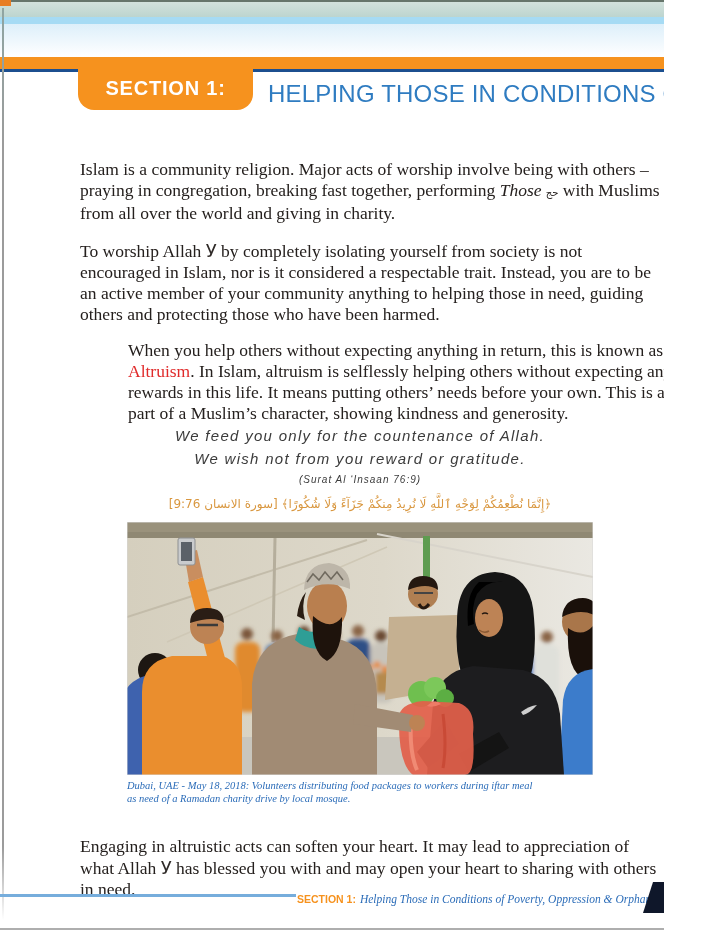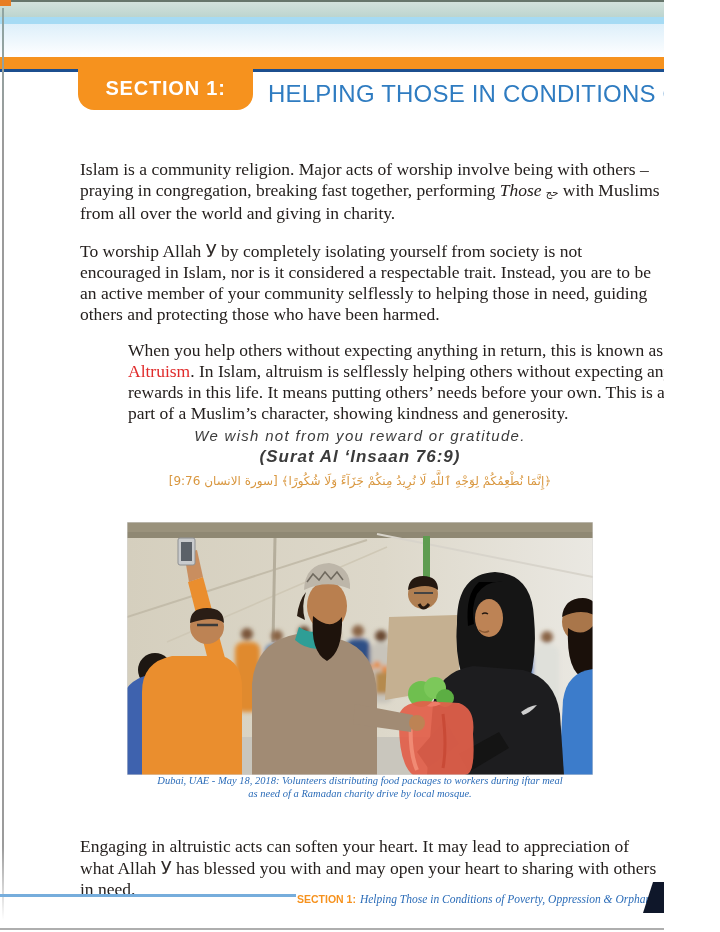--- a/index.html
+++ b/index.html
@@ -35,28 +35,28 @@
   .p1{top:141px;} .p2{top:222px;} .p3{top:322px;margin-left:48px;} .p4{top:818px;}
   .hajj{font-style:italic;}
   .inline-ar{font-family:"DejaVu Sans",sans-serif;font-size:10px;}
   .allah-sym{font-family:"DejaVu Sans",sans-serif;font-size:18px;color:#2f2a28;}
   .red{color:#E02B2B;}
   
   .quote{position:absolute;left:0;top:424px;width:720px;text-align:center;}
   .hand{font-family:"Liberation Sans",sans-serif;font-style:italic;letter-spacing:1.3px;
         font-size:15px;line-height:23px;color:#3b3b3b;}
   .attr{font-family:"Liberation Sans",sans-serif;font-style:italic;letter-spacing:1px;
-        font-size:17px;color:#3b3b3b;line-height:20px;font-weight:bold;}
+        font-size:10px;color:#3b3b3b;line-height:20px;}
   .arabic{direction:rtl;font-family:"DejaVu Sans",sans-serif;font-size:12px;line-height:24px;
           color:#D9973F;margin-top:2px;}
   
   .figure{position:absolute;left:127px;top:522px;width:466px;}
   .figure svg{display:block;}
-  .caption{text-align:center;color:#2B6CB8;font-style:italic;font-size:10.5px;
-           line-height:12.5px;}
+  .caption{text-align:left;color:#2B6CB8;font-style:italic;font-size:10.5px;
+           line-height:12.5px;margin-top:5px;}
   
   .footer-line{position:absolute;left:0;top:894px;width:296px;height:3px;background:#76ADDC;}
   .footer-text{position:absolute;left:297px;top:889px;white-space:nowrap;}
   .footer-text .sec{color:#F6921E;font-weight:bold;font-family:"Liberation Sans",sans-serif;
                     font-size:10.5px;}
   .footer-text .ttl{color:#2B6CB8;font-style:italic;font-size:11.5px;}
   .page-num{position:absolute;left:643px;top:882px;width:71px;height:31px;background:#0f172a;
             clip-path:polygon(10px 0,100% 0,100% 100%,0 100%);
             display:flex;align-items:center;justify-content:center;
             color:#2F6BA8;font-family:"Liberation Sans",sans-serif;font-size:12.5px;}
@@ -79,25 +79,26 @@
 
   <div class="badge">
     <span>SECTION 1:</span>
   </div>
   <div class="title">
     <div>HELPING THOSE IN CONDITIONS OF</div>
   </div>
 
   <p class="para p1"><span>Islam is a community religion. Major acts of worship involve being with others – praying in congregation, breaking fast together, performing </span><span class="hajj">Those</span> <span class="inline-ar">حج</span><span> with Muslims from all over the world and giving in charity.</span></p>
 
-  <p class="para p2"><span>To worship Allah </span><span class="allah-sym">У</span><span> by completely isolating yourself from society is not encouraged in Islam, nor is it considered a respectable trait. Instead, you are to be an active member of your community selflessly to helping those in need, guiding others and protecting those who have been harmed.</span></p>
+  <p class="para p2"><span>To worship Allah </span><span class="allah-sym">У</span><span> by completely isolating yourself from society is not encouraged in Islam, nor is it considered a respectable trait. Instead, you are to be an active member of your community anything to helping those in need, guiding others and protecting those who have been harmed.</span></p>
 
   <p class="para p3"><span>When you help others without expecting anything in return, this is known as </span><span class="red">Altruism</span><span>. In Islam, altruism is selflessly helping others without expecting any rewards in this life. It means putting others’ needs before your own. This is a key part of a Muslim’s character, showing kindness and generosity.</span></p>
 
   <div class="quote">
+    <div class="hand">We feed you only for the countenance of Allah.</div>
     <div class="hand">We wish not from you reward or gratitude.</div>
     <div class="attr">(Surat Al ‘Insaan 76:9)</div>
     <div class="arabic">﴿إِنَّمَا نُطْعِمُكُمْ لِوَجْهِ ٱللَّهِ لَا نُرِيدُ مِنكُمْ جَزَآءً وَلَا شُكُورًا﴾ [سورة الانسان 9:76]</div>
   </div>
 
   <div class="figure">
     <svg width="466" height="253" viewBox="0 0 466 253" aria-hidden="true">
       <defs>
         <linearGradient id="tent" x1="0" y1="0" x2="1" y2="0">
           <stop offset="0" stop-color="#d5cfbe"></stop>

